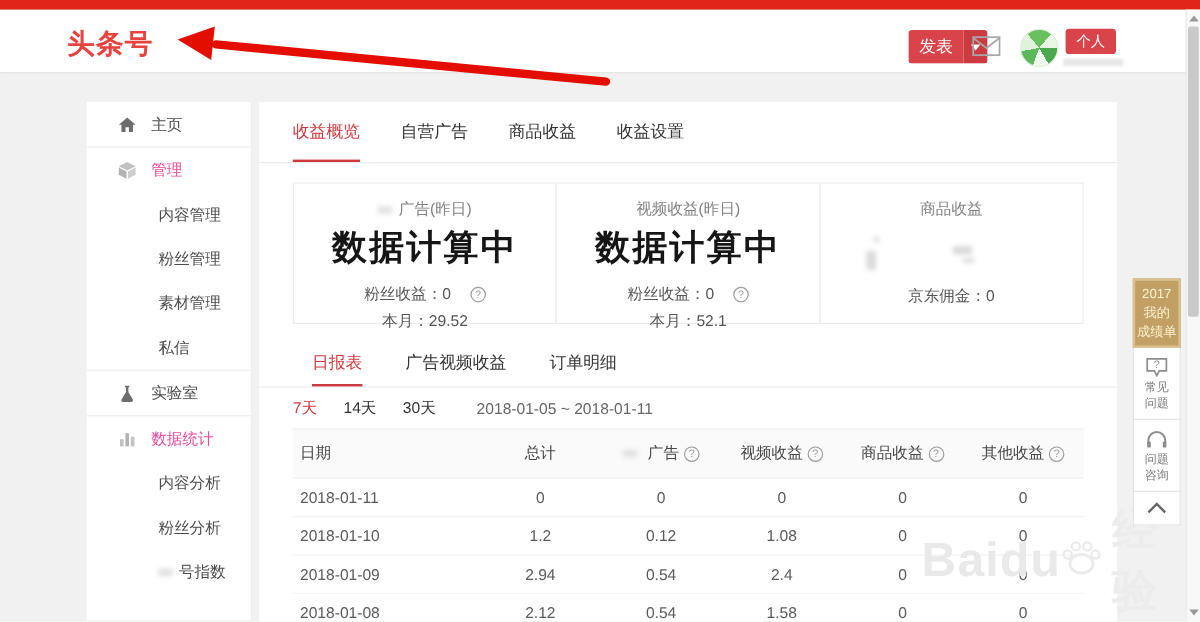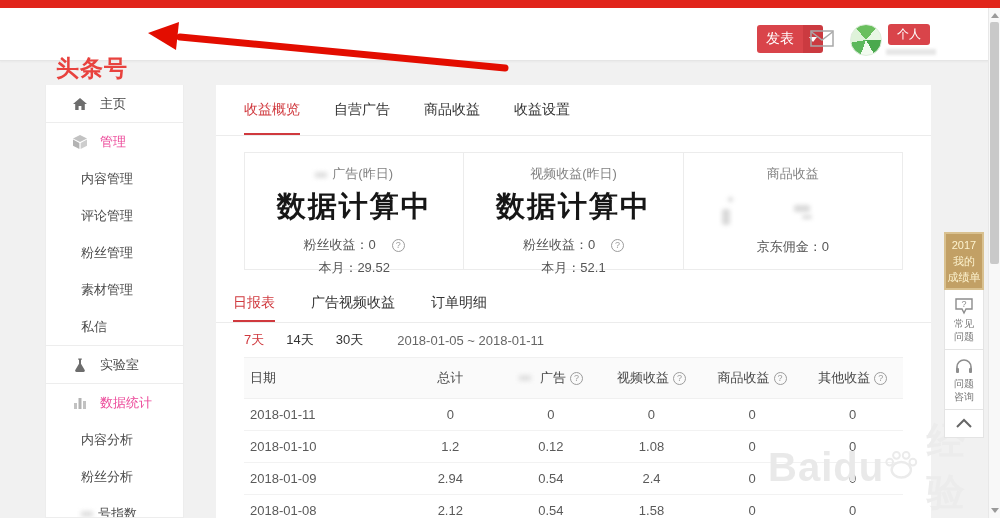--- a/index.html
+++ b/index.html
@@ -6,40 +6,40 @@
   body{
     position:relative;width:1000px;height:518px;overflow:hidden;
     background:#f1f1f1;
     font-family:"Liberation Sans","DejaVu Sans",sans-serif;
     -webkit-font-smoothing:antialiased;
   }
   
   .top-strip{position:absolute;left:0;top:0;width:1000px;height:8px;background:#e1251b;z-index:60;}
   .header{position:absolute;left:0;top:8px;width:1000px;height:52px;background:#fff;
     border-bottom:1px solid #e5e5e5;box-shadow:0 1px 2px rgba(0,0,0,.04);z-index:20;}
-  .logo{position:absolute;left:56px;top:13px;font-size:23px;font-weight:bold;color:#e8423e;letter-spacing:1px;cursor:pointer;margin-top:32px;}
+  .logo{position:absolute;left:56px;top:13px;font-size:23px;font-weight:bold;color:#e8423e;letter-spacing:1px;cursor:pointer;}
   .publish{position:absolute;left:729px;top:17px;display:flex;height:28px;border-radius:3px;overflow:hidden;cursor:pointer;margin-left:28px;}
   .publish .main{width:46px;background:#d9444a;color:#fff;font-size:14px;display:flex;align-items:center;justify-content:center;}
   .publish .drop{width:20px;background:#cb3a40;display:flex;align-items:center;justify-content:center;}
   .caret{width:0;height:0;border-left:4px solid transparent;border-right:4px solid transparent;border-top:5px solid #fff;}
   .mail{position:absolute;left:810px;top:22px;cursor:pointer;}
   .avatar{position:absolute;left:850px;top:16px;width:30px;height:30px;border-radius:50%;cursor:pointer;
     background:conic-gradient(#6abf5e 0 40deg,#e8f7e4 40deg 90deg,#4aa94e 90deg 150deg,#f2fbef 150deg 200deg,#5cb85c 200deg 260deg,#dff3da 260deg 320deg,#6abf5e 320deg 360deg);
     border:1px solid #e0eede;}
   .personal-badge{position:absolute;left:888px;top:16px;background:#d9444a;color:#fff;font-size:12px;
     padding:2px 9px;border-radius:3px;cursor:pointer;}
   .user-blur{position:absolute;left:886px;top:41px;width:50px;height:6px;background:#e6e6e6;filter:blur(1.5px);}
   
   .arrow-svg{position:absolute;left:0;top:0;z-index:100;pointer-events:none;}
   
-  .sidebar{position:absolute;left:45px;top:85px;width:139px;height:433px;background:#fff;
+  .sidebar{position:absolute;left:71px;top:85px;width:139px;height:433px;background:#fff;
     border:1px solid #ededed;border-top:none;box-sizing:border-box;overflow:hidden;z-index:5;}
   .side-item{height:37px;display:flex;align-items:center;font-size:13px;color:#4a4a4a;cursor:pointer;}
   .side-item.top{padding-left:26px;gap:12px;}
-  .side-item.sub{padding-left:35px;}
+  .side-item.sub{padding-left:60px;}
   .side-item.dim{color:#ec4899;}
   .side-item.divided{border-top:1px solid #ededed;}
   .side-item .ic{display:flex;align-items:center;}
   
   .panel{position:absolute;left:216px;top:85px;width:715px;height:446px;background:#fff;
     box-sizing:border-box;padding:0 28px;overflow:hidden;z-index:5;}
   .tabs{margin:0 -28px;padding:0 28px;height:50px;border-bottom:1px solid #ececec;display:flex;gap:34px;}
   .tab{position:relative;line-height:49px;font-size:14px;color:#333;cursor:pointer;}
   .tab.active{color:#d0393e;}
   .tab.active::after{content:"";position:absolute;left:0;right:0;bottom:0;height:2px;background:#d0393e;}
@@ -48,21 +48,21 @@
   .card:first-child{border-left:none;}
   .card-title{margin-top:12px;font-size:13px;color:#828282;}
   .card-big{margin-top:4px;font-size:29px;font-weight:600;color:#161616;letter-spacing:2px;}
   .card-line{font-size:13px;color:#555;margin-top:5px;display:flex;justify-content:center;align-items:center;gap:16px;}
   .card-line.first{margin-top:9px;}
   .blur-zone{height:50px;position:relative;}
   .blob{position:absolute;background:#d9d9d9;filter:blur(2px);border-radius:2px;}
   .qmark{display:inline-flex;width:13px;height:13px;border:1px solid #9c9c9c;border-radius:50%;
     align-items:center;justify-content:center;font-size:9px;color:#9c9c9c;box-sizing:border-box;cursor:pointer;}
   .smudge{display:inline-block;width:12px;height:6px;background:#e0e0e0;filter:blur(2px);vertical-align:middle;margin-right:5px;}
-  .subtabs{margin:14px -28px 0;padding:0 17px;height:38px;border-bottom:1px solid #ececec;display:flex;gap:36px;}
+  .subtabs{margin:14px -28px 0;padding:0 44px;height:38px;border-bottom:1px solid #ececec;display:flex;gap:36px;}
   .subtab{position:relative;line-height:37px;font-size:14px;color:#333;cursor:pointer;}
   .subtab.active{color:#d0393e;}
   .subtab.active::after{content:"";position:absolute;left:0;right:0;bottom:0;height:2px;background:#d0393e;}
   .filters{height:34px;display:flex;align-items:center;gap:22px;font-size:13px;color:#333;}
   .range{cursor:pointer;}
   .range.active{color:#d0393e;}
   .date-range{color:#666;margin-left:12px;}
   .table{width:659px;}
   .thead{display:flex;height:40px;align-items:center;background:#fafafa;
     border-top:1px solid #f0f0f0;border-bottom:1px solid #f0f0f0;font-size:13px;color:#474747;}
@@ -135,23 +135,20 @@
           <path d="M1 5.6 L7.4 8.9 V15 L1 11.7 Z" fill="#b3b3b3"></path>
           <path d="M15 5.6 L8.6 8.9 V15 L15 11.7 Z" fill="#cdcdcd"></path>
         </svg>
     </span>
     <span>管理</span>
   </div>
   <div class="side-item sub">
     <span>内容管理</span>
   </div>
   <div class="side-item sub">
-    <span>评论管理</span>
-  </div>
-  <div class="side-item sub">
     <span>粉丝管理</span>
   </div>
   <div class="side-item sub">
     <span>素材管理</span>
   </div>
   <div class="side-item sub">
     <span>私信</span>
   </div>
   <div class="side-item top divided">
     <span class="ic">

